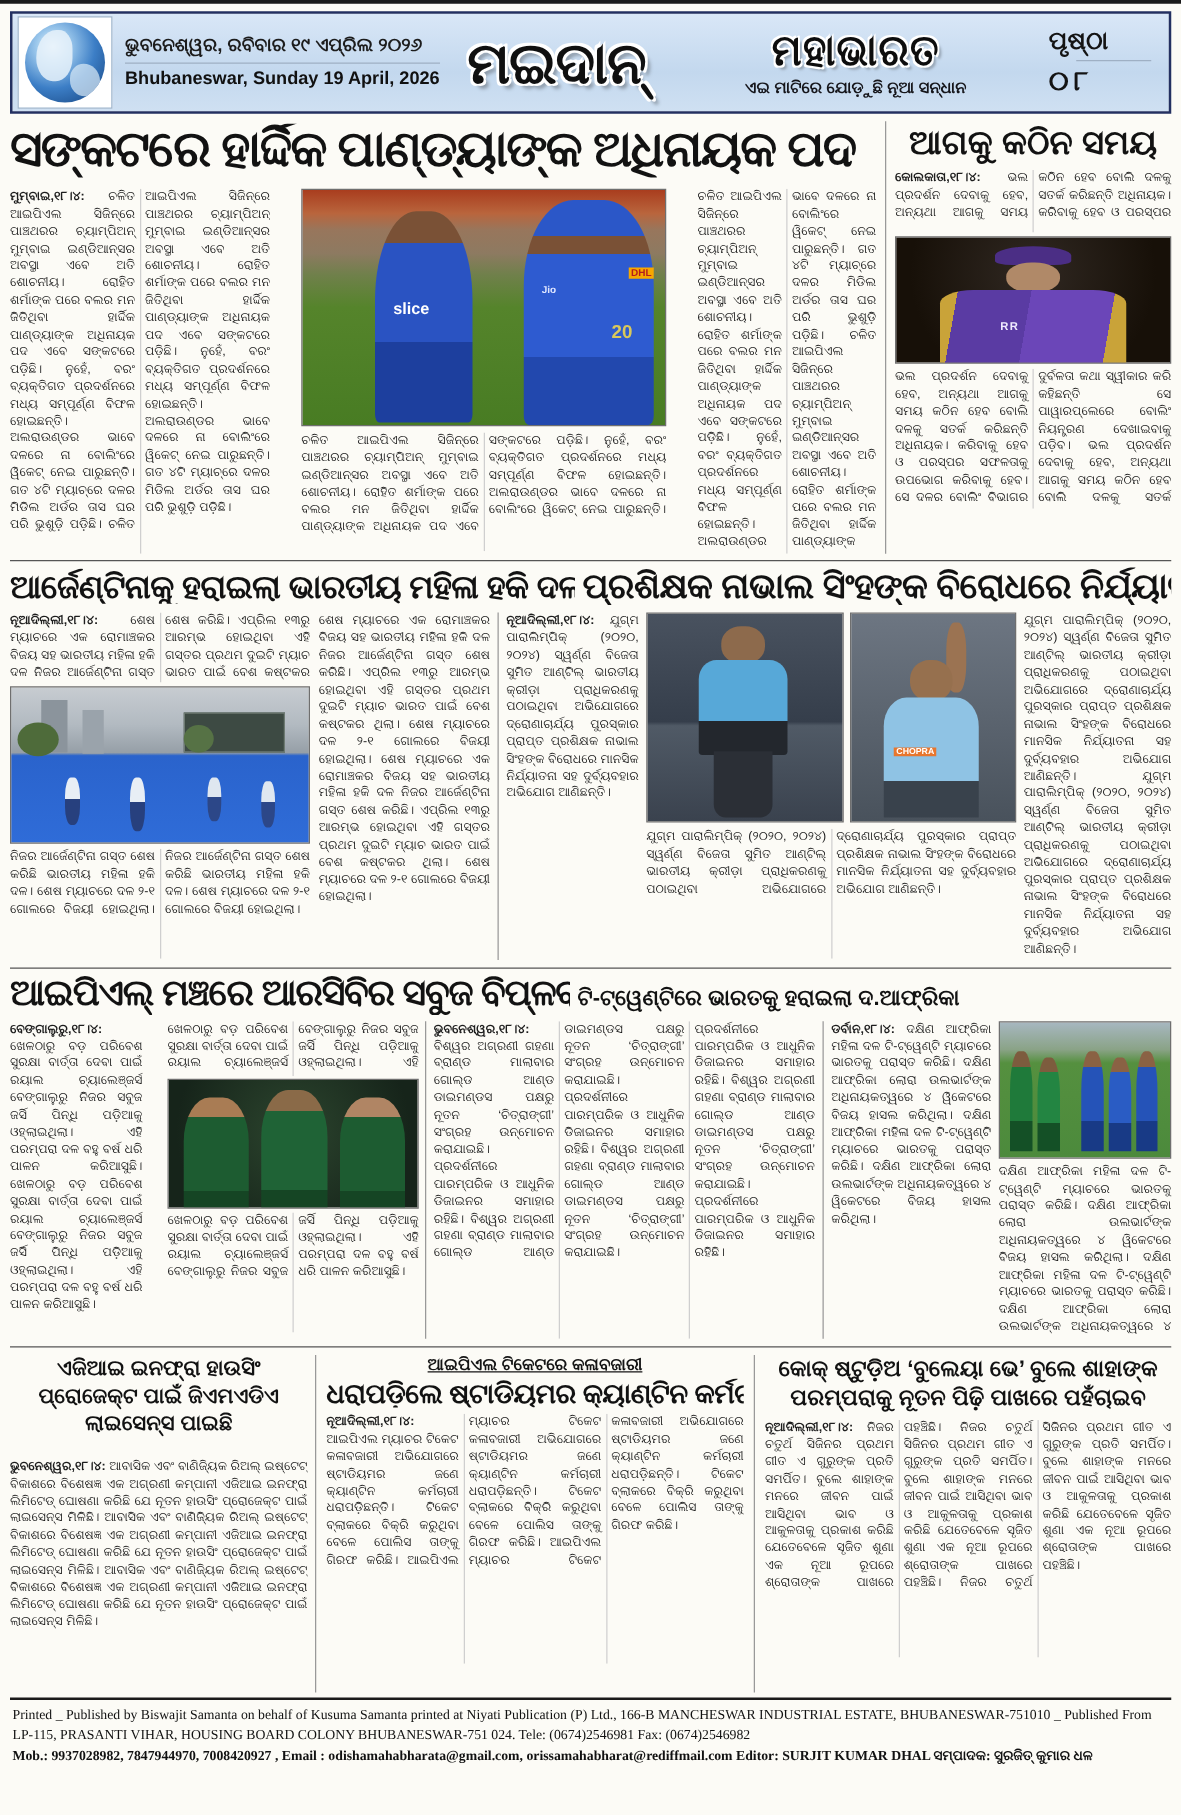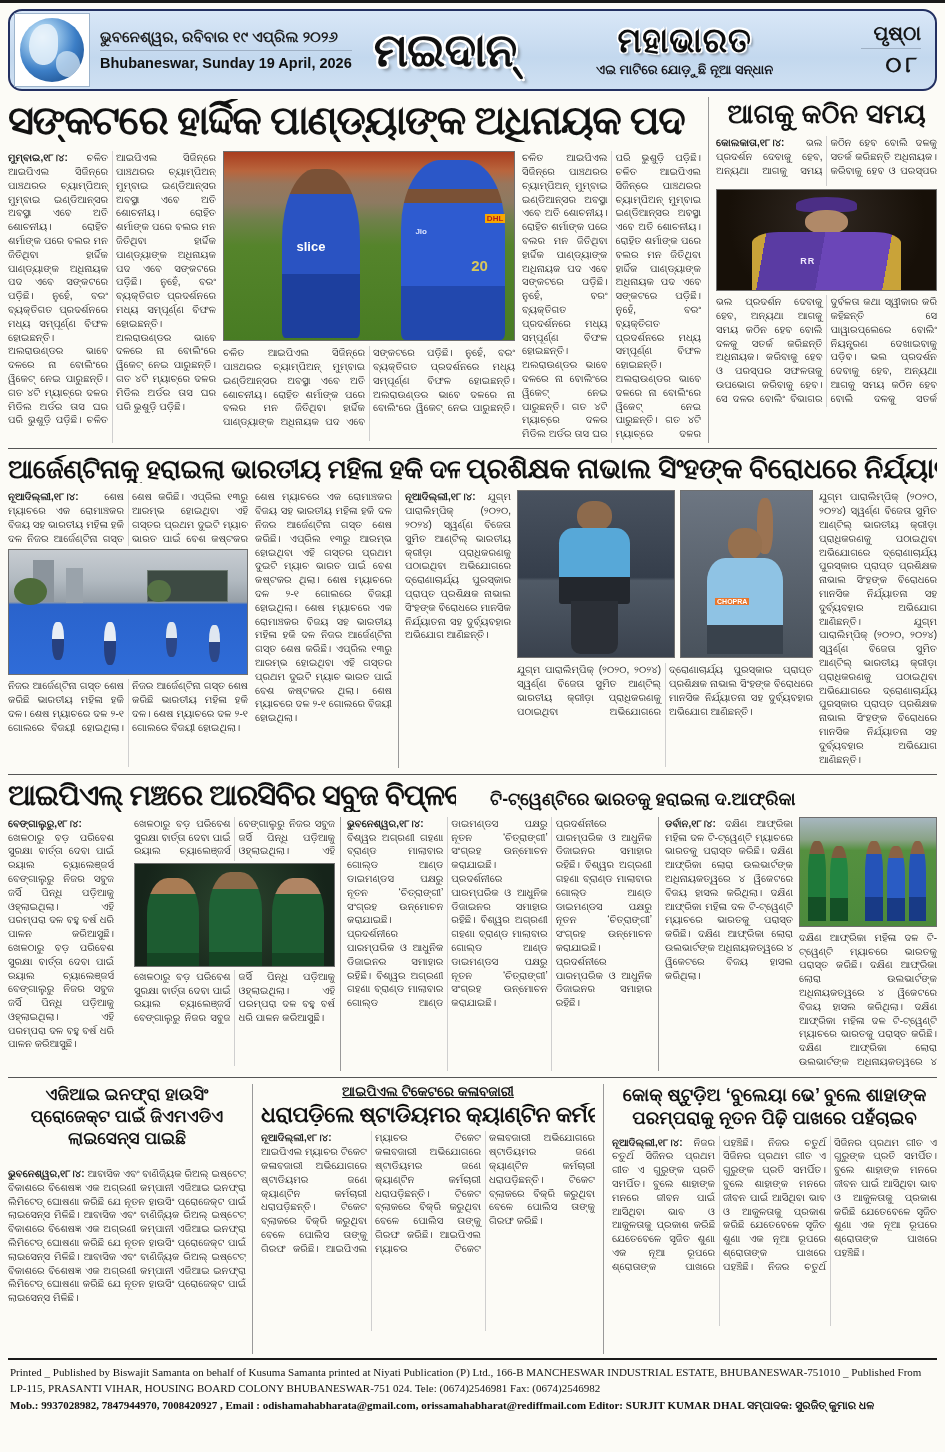--- a/index.html
+++ b/index.html
@@ -6,21 +6,21 @@
   html,body { margin:0; padding:0; background:#e9e9e9; }
   .page {
     width: 945px; height: 1452px; margin: 0 auto; position: relative;
     background: #fcfbf6; color: #141414; overflow: hidden;
     font-family: "Liberation Sans", sans-serif;
     border-top: 3px solid #1a1a1a;
     padding: 6px 8px 0;
   }
   
   .header-band {
-    height: 82px; border: 2px solid #233061; border-radius: 14px;
+    height: 82px; border: 2px solid #233061; border-radius: 0;
     background: linear-gradient(180deg, #d9e7f7 0%, #c3d8ee 60%, #cfe0f2 100%);
     display: flex; align-items: center; padding: 0 10px 0 4px;
   }
   .globe-box { width: 76px; height: 74px; background: #fff; border: 1px solid #9db4cc;
     display:flex; align-items:center; justify-content:center; }
   .globe {
     width: 64px; height: 64px; border-radius: 50%;
     background: radial-gradient(circle at 35% 30%, #eef6fd 0%, #9cc8ec 22%, #3c7ec6 55%, #123e78 100%);
     position: relative; overflow: hidden;
   }
@@ -37,21 +37,21 @@
     text-shadow: -2px -2px 0 #fff, 2px -2px 0 #fff, -2px 2px 0 #fff, 2px 2px 0 #fff, 4px 4px 3px #8d9aa8;
     letter-spacing: -1px; white-space: nowrap;
   }
   .masthead-center { flex: 1; text-align: center; }
   .paper-name {
     font-size: 32px; font-weight: 800; color: #0d0d0d; letter-spacing: 1px;
     text-shadow: -1.5px -1.5px 0 #fff, 1.5px -1.5px 0 #fff, -1.5px 1.5px 0 #fff, 1.5px 1.5px 0 #fff, 3px 3px 2px #93a1b0;
     transform: scaleY(1.08); display:inline-block;
   }
   .tagline { font-size: 13px; font-weight: bold; color:#15151a; margin-top: 3px; }
-  .page-box { text-align: right; min-width: 86px; font-weight: bold; padding-right: 4px; }
+  .page-box { min-width: 86px; font-weight: bold; padding-right: 4px; }
   .page-label { font-size: 20px; }
   .page-sep { border:0; border-top: 1px solid #9fb0c4; margin: 3px 0 3px 22px; }
   .page-number { font-size: 22px; letter-spacing: 4px; }
 
   
   .bodytext {
     font-size: 10px; line-height: 1.38; text-align: justify; color: #1d1d1d;
     overflow: hidden;
   }
   .cols2 { column-count: 2; column-gap: 8px; column-rule: 1px solid #cfcfcf; }
@@ -59,21 +59,21 @@
   .dateline { font-weight: bold; }
   .photo { position: relative; overflow: hidden; border: 1px solid #6f6f6f; background:#7d7d7d; }
   .fig { position: absolute; }
   .ph-label { position: absolute; color: #fff; font-weight: bold; white-space: nowrap; }
   .hl { font-weight: 800; color: #121212; line-height: 1.08; }
 
   
   .sec-a { display: flex; margin-top: 6px; border-bottom: 1px solid #555; padding-bottom: 5px; }
   .art-pandya { width: 700px; padding-right: 7px; }
   .pandya-hl { font-size: 40px; letter-spacing: -1.5px; margin: 2px 0 9px; white-space: nowrap; overflow: hidden; }
-  .pandya-body { display: flex; gap: 7px; }
+  .pandya-body { display: flex; gap: 25px; }
   .pb-left  { width: 208px; height: 292px; }
   .pb-mid   { width: 292px; }
   .photo-main { height: 190px; background:
       linear-gradient(180deg, #a93d1e 0%, #b9653d 10%, #98765c 17%, #8d7a61 27%, #70804b 36%, #55842b 50%, #487c23 100%); }
   .fig-hardik { left: 20%; top: 9%; width: 27%; height: 90%; border-radius: 42% 42% 4% 4%;
       background: linear-gradient(180deg, #7a5136 0 15%, #2a53c2 15% 62%, #1d3f9e 62%); }
   .fig-rohit  { right: 3%; top: 4%; width: 36%; height: 96%; border-radius: 38% 38% 4% 4%;
       background: linear-gradient(180deg, #2b57c8 0 16%, #7a5136 16% 24%, #2e5bd0 24% 70%, #2248ae 70%); }
   .lab-slice { left: 25%; top: 46%; font-size: 13px; }
   .lab-jio { left: 66%; top: 40%; font-size: 8px; color:#dfe6ff; }
@@ -129,21 +129,21 @@
   .a2-face { left: 36%; top: 22%; width: 26%; height: 20%; background:#96704e; border-radius: 46%; }
   .a2-torso { left: 20%; top: 40%; width: 58%; height: 58%; border-radius: 24% 24% 0 0;
       background: linear-gradient(180deg, #8fc3e4 0 70%, #39424c 70%); }
   .lab-chopra { left: 26%; top: 64%; font-size: 7px; background:#e8762d; padding: 0 2px; }
   .co-mid { width: 296px; }
   .co-mid-text { height: 104px; margin-top: 5px; }
   .co-right { flex: 1; height: 278px; }
 
   
   .sec-c { border-bottom: 1px solid #555; padding: 5px 0 6px; }
-  .sec-c-heads { display: flex; align-items: baseline; gap: 28px; }
+  .sec-c-heads { display: flex; align-items: baseline; }
   .rcb-hl { width: 448px; font-size: 29px; letter-spacing: -1px; white-space: nowrap; overflow: hidden; }
   .mal-hl { width: 214px; font-size: 16px; }
   .sa-hl { flex: 1; font-size: 17.5px; padding-left: 6px; }
   .sec-c-body { display: flex; margin-top: 5px; height: 254px; }
   .rcb-art { width: 332px; display: flex; gap: 20px; padding-right: 5px; }
   .rcb-left { width: 106px; height: 100%; }
   .rcb-right { flex: 1; }
   .rcb-t1 { height: 44px; }
   .photo-rcb { height: 104px; margin: 2px 0 3px; background: radial-gradient(circle at 50% 40%, #2c452e 0%, #16241a 80%); }
   .rc-f1 { left: 6%; top: 14%; width: 26%; height: 86%; border-radius: 40% 40% 0 0;

